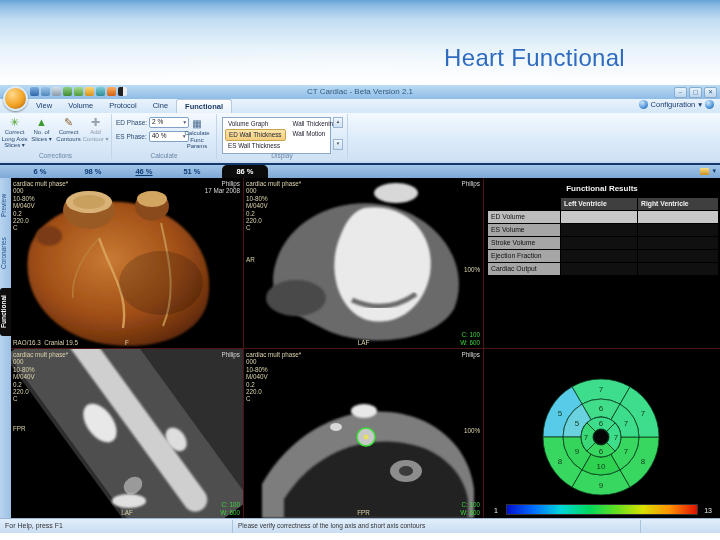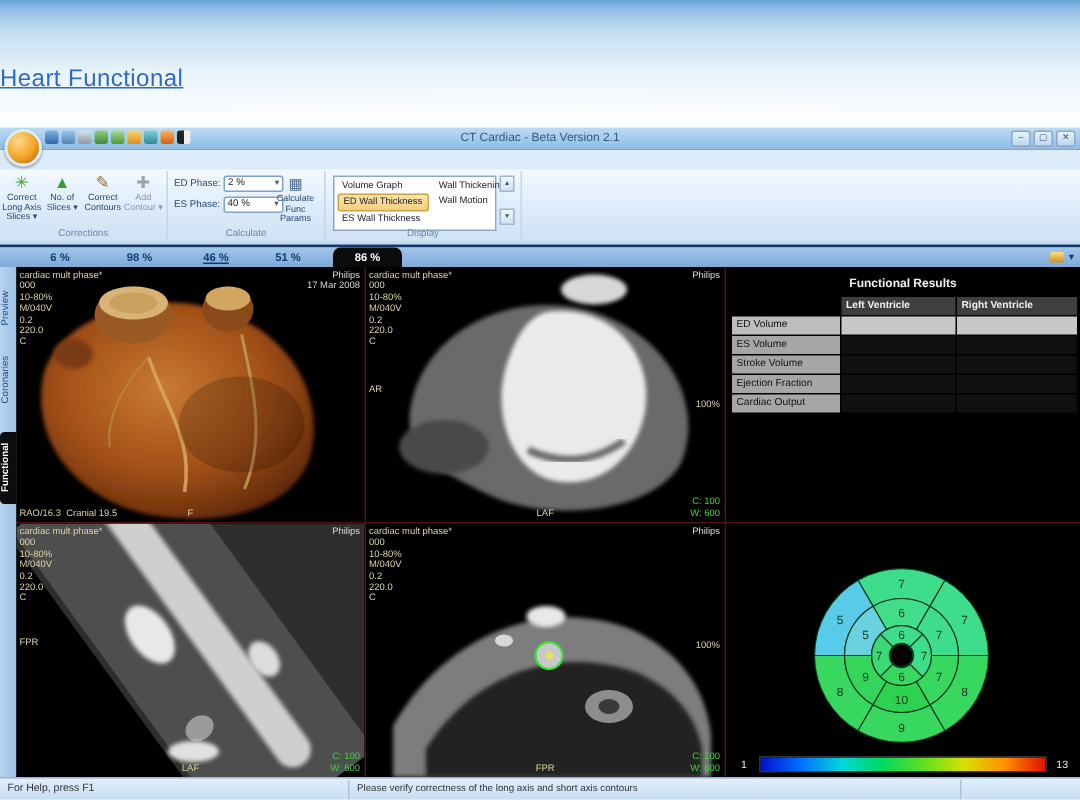--- a/index.html
+++ b/index.html
@@ -4,22 +4,22 @@
 <style>
   html,body{margin:0;padding:0;}
   body{font-family:"Liberation Sans",sans-serif;}
   .slide{position:relative;width:720px;height:540px;background:#fff;overflow:hidden;}
 
   
   .slide-top{position:absolute;left:0;top:0;width:720px;height:85px;
     background:
       radial-gradient(ellipse 420px 90px at 360px 110px, rgba(255,255,255,.95), rgba(255,255,255,0) 70%),
       linear-gradient(#66a3d6 0px,#8fbce4 6px,#c2ddf2 20px,#e8f3fb 48px,#fdfeff 80px);}
-  .slide-title{position:absolute;left:0;top:44px;width:625px;text-align:left;
-    color:#2f6bbf;font-size:16px;letter-spacing:.3px;text-decoration:underline;}
+  .slide-title{position:absolute;left:0;top:44px;width:625px;text-align:right;
+    color:#2f6bbf;font-size:24px;letter-spacing:.3px;}
 
   
   .app{position:absolute;left:0;top:85px;width:720px;height:448px;background:#dcebf9;overflow:hidden;font-size:8px;}
 
   .titlebar{position:absolute;left:0;top:0;width:720px;height:14px;
     background:linear-gradient(#bcdcf4,#8fbce6);border-bottom:1px solid #7aa6cf;}
   .win-title{position:absolute;left:0;top:2px;width:720px;text-align:center;color:#33597f;font-size:8px;}
   .office-btn{position:absolute;left:3px;top:1px;width:21px;height:21px;border-radius:50%;
     background:radial-gradient(circle at 35% 30%,#ffd98c,#f2a424 55%,#b86c10 90%);
     border:2px solid #d9ecfa;box-shadow:0 1px 2px rgba(0,0,0,.4);z-index:9;}
@@ -129,20 +129,35 @@
       <span style="background:linear-gradient(#7fd0d8,#2f8a98)"></span>
       <span style="background:linear-gradient(#ffb060,#d06010)"></span>
       <span style="background:linear-gradient(90deg,#222 50%,#eee 50%)"></span>
     </div>
     <div class="win-controls">
       <b>–</b>
       <b>▢</b>
       <b>✕</b>
     </div>
 
+    <div class="tabrow">
+      <div class="tabs">
+        <div class="tab">View</div>
+        <div class="tab">Volume</div>
+        <div class="tab">Protocol</div>
+        <div class="tab">Cine</div>
+        <div class="tab active">Functional</div>
+      </div>
+      <div class="config">
+        <span class="ball"></span>
+        <span>Configuration</span>
+        <span>▾</span>
+        <span class="ball"></span>
+      </div>
+    </div>
 
     <div class="ribbon">
       <div class="rgroup" style="left:0;width:111px;">
         <div class="rbtns">
           <div class="rbtn">
             <span class="ric" style="color:#4aa32a;">✳</span>
             <span>Correct</span><br>
             <span>Long Axis Slices ▾</span>
           </div>
           <div class="rbtn">

